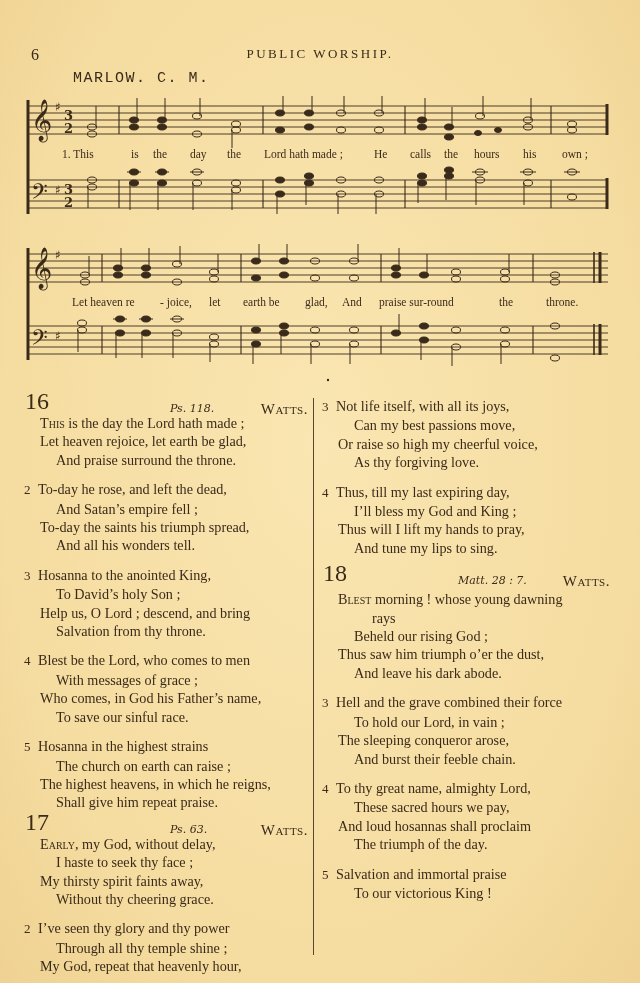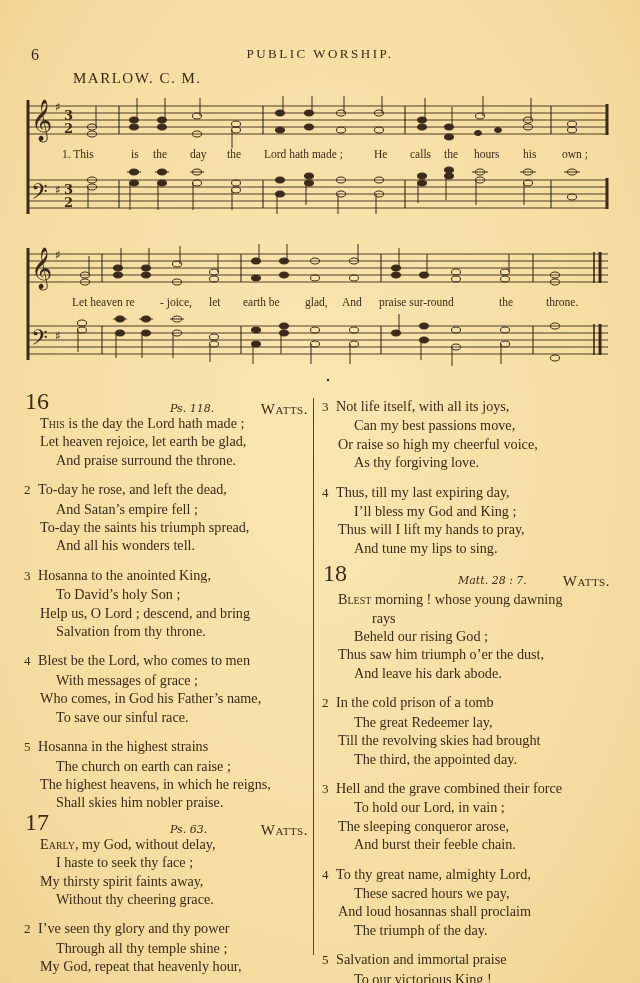--- a/index.html
+++ b/index.html
@@ -2,21 +2,21 @@
 <html><head>
 <meta charset="utf-8">
 <style>
   html,body{margin:0;padding:0;}
   body{width:640px;height:983px;background:#f6dfa6;position:relative;overflow:hidden;
        font-family:"DejaVu Serif","Liberation Serif",serif;color:#3a2a1a;}
   .page{position:absolute;left:0;top:0;width:640px;height:983px;
         background:radial-gradient(ellipse at 50% 45%,#fae6b2 0%,#f5dca0 70%,#efd293 100%);}
   .pgnum{position:absolute;left:31px;top:46px;font-size:16px;font-family:"Liberation Serif",serif;}
   .running{position:absolute;left:0;width:640px;top:46px;text-align:center;font-size:13px;letter-spacing:2.5px;font-family:"Liberation Serif",serif;}
-  .tune{position:absolute;left:73px;top:70px;font-size:15px;letter-spacing:1.5px;font-family:Liberation Serif, serif;text-align:right;}
+  .tune{position:absolute;left:73px;top:70px;font-size:15px;letter-spacing:1.5px;font-family:Liberation Mono, monospace;text-align:right;}
   svg.music{position:absolute;left:0;top:0;}
   .lyric{position:absolute;font-size:11.5px;font-family:"Liberation Serif",serif;white-space:nowrap;}
   .col{position:absolute;font-family:"Liberation Serif",serif;font-size:14.2px;line-height:18.4px;}
   .col .ln{white-space:nowrap;}
   .col .ind{padding-left:16px;}
   .col .vnum{display:inline-block;width:14px;margin-left:-16px;font-size:13px;}
   .hymnhead{position:relative;height:26px;}
   .hymnhead .num{position:absolute;left:-15px;top:-4px;font-size:24px;font-family:"Liberation Serif",serif;}
   .hymnhead .ref{position:absolute;left:130px;top:4px;font-style:italic;font-size:11px;font-family:"DejaVu Serif",serif;}
   .hymnhead .auth{position:absolute;right:0;top:4px;font-size:15px;letter-spacing:0.5px;}
@@ -356,21 +356,21 @@
     <div class="stanza">
       <div class="ln"><span class="vnum">4</span><span>Blest be the Lord, who comes to men</span></div>
       <div class="ln ind">With messages of  grace ;</div>
       <div class="ln">Who comes, in God his Father’s  name,</div>
       <div class="ln ind">To save our sinful race.</div>
     </div>
     <div class="stanza">
       <div class="ln"><span class="vnum">5</span><span>Hosanna in the highest strains</span></div>
       <div class="ln ind">The church on earth can raise ;</div>
       <div class="ln">The highest heavens, in which he reigns,</div>
-      <div class="ln ind">Shall skies him nobler praise.</div>
+      <div class="ln ind">Shall give him repeat praise.</div>
     </div>
 
     <div class="hymnhead" style="margin-top:-6px">
       <span class="num">17</span>
       <span class="ref">Ps. 63.</span>
       <span class="auth sc">Watts.</span>
     </div>
     <div class="stanza" style="margin-top:-8px">
       <div class="ln"><span class="sc">Early</span><span>, my God, without delay,</span></div>
       <div class="ln ind">I haste to seek thy face ;</div>
@@ -405,26 +405,20 @@
       <span class="auth sc">Watts.</span>
     </div>
     <div class="stanza" style="margin-top:-4px">
       <div class="ln"><span class="sc">Blest</span><span> morning !  whose young dawning</span></div>
       <div class="ln" style="padding-left:34px">rays</div>
       <div class="ln ind">Beheld our rising God ;</div>
       <div class="ln">Thus saw him triumph o’er the dust,</div>
       <div class="ln ind">And leave his dark abode.</div>
     </div>
     <div class="stanza">
-      <div class="ln"><span class="vnum">2</span><span>In the cold prison of  a tomb</span></div>
-      <div class="ln ind">The great Redeemer lay,</div>
-      <div class="ln">Till the revolving skies had brought</div>
-      <div class="ln ind">The third, the appointed day.</div>
-    </div>
-    <div class="stanza">
       <div class="ln"><span class="vnum">3</span><span>Hell and the grave combined their force</span></div>
       <div class="ln ind">To hold our  Lord, in vain ;</div>
       <div class="ln">The sleeping conqueror arose,</div>
       <div class="ln ind">And burst their feeble chain.</div>
     </div>
     <div class="stanza">
       <div class="ln"><span class="vnum">4</span><span>To thy great name, almighty Lord,</span></div>
       <div class="ln ind">These sacred hours we pay,</div>
       <div class="ln">And loud hosannas shall proclaim</div>
       <div class="ln ind">The triumph of  the day.</div>

